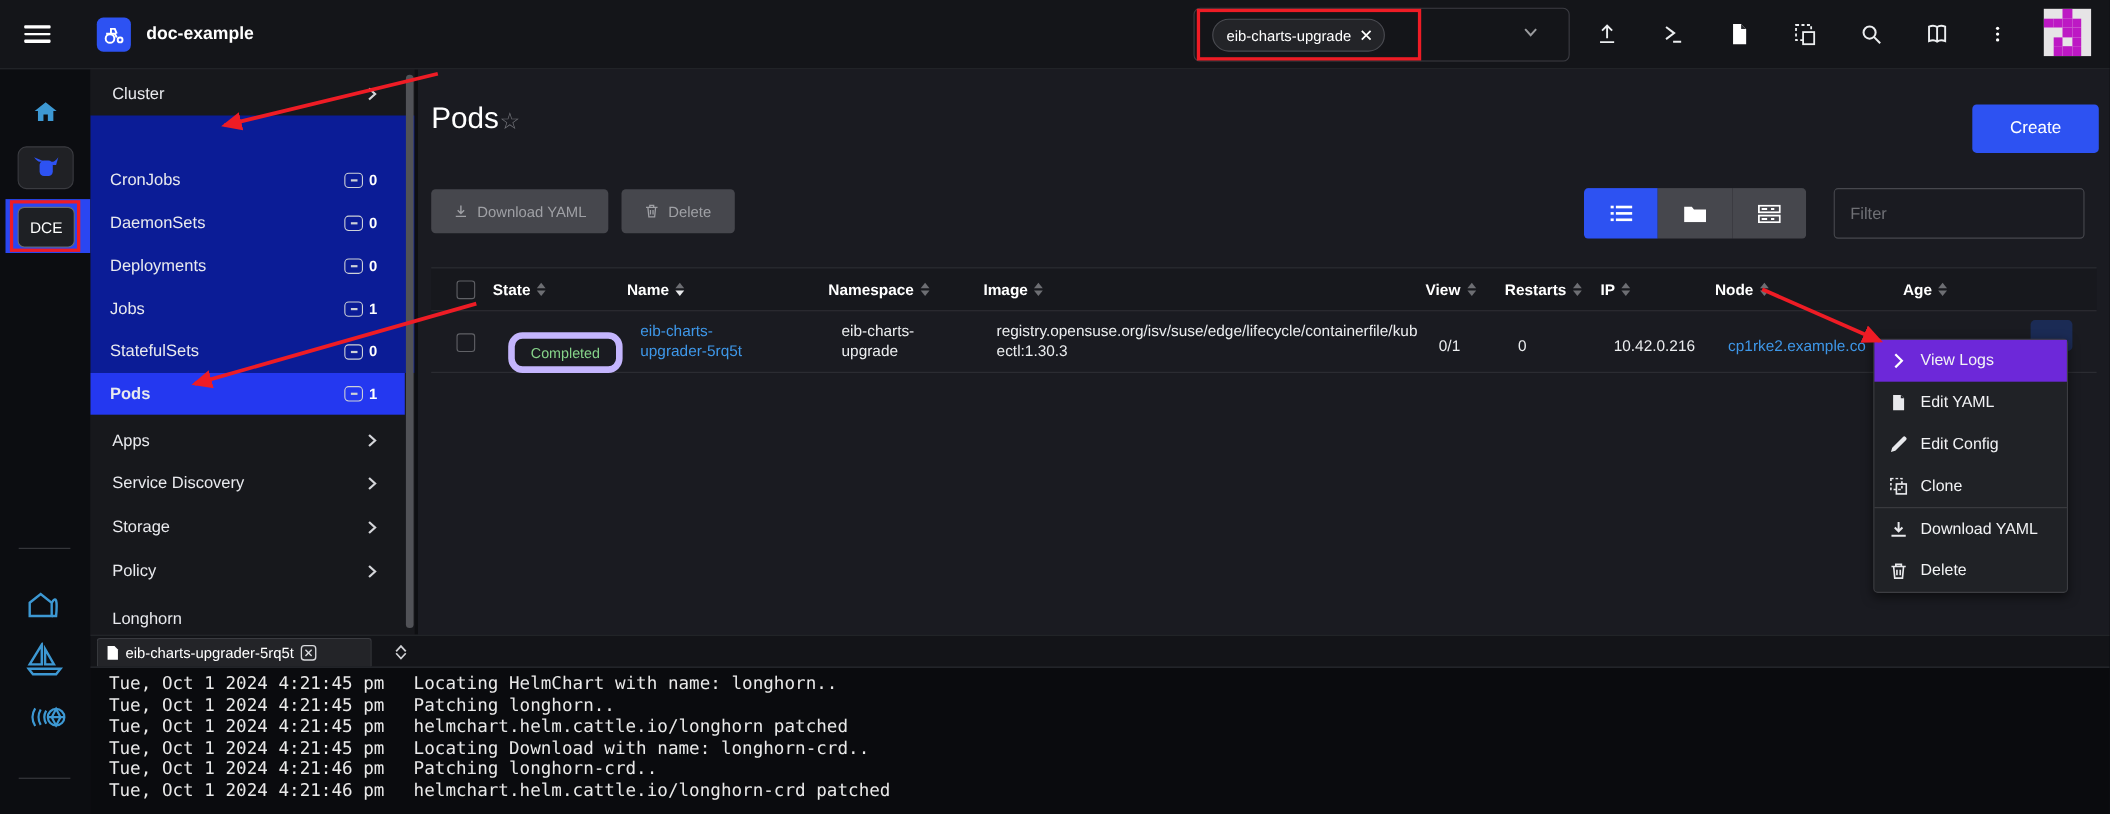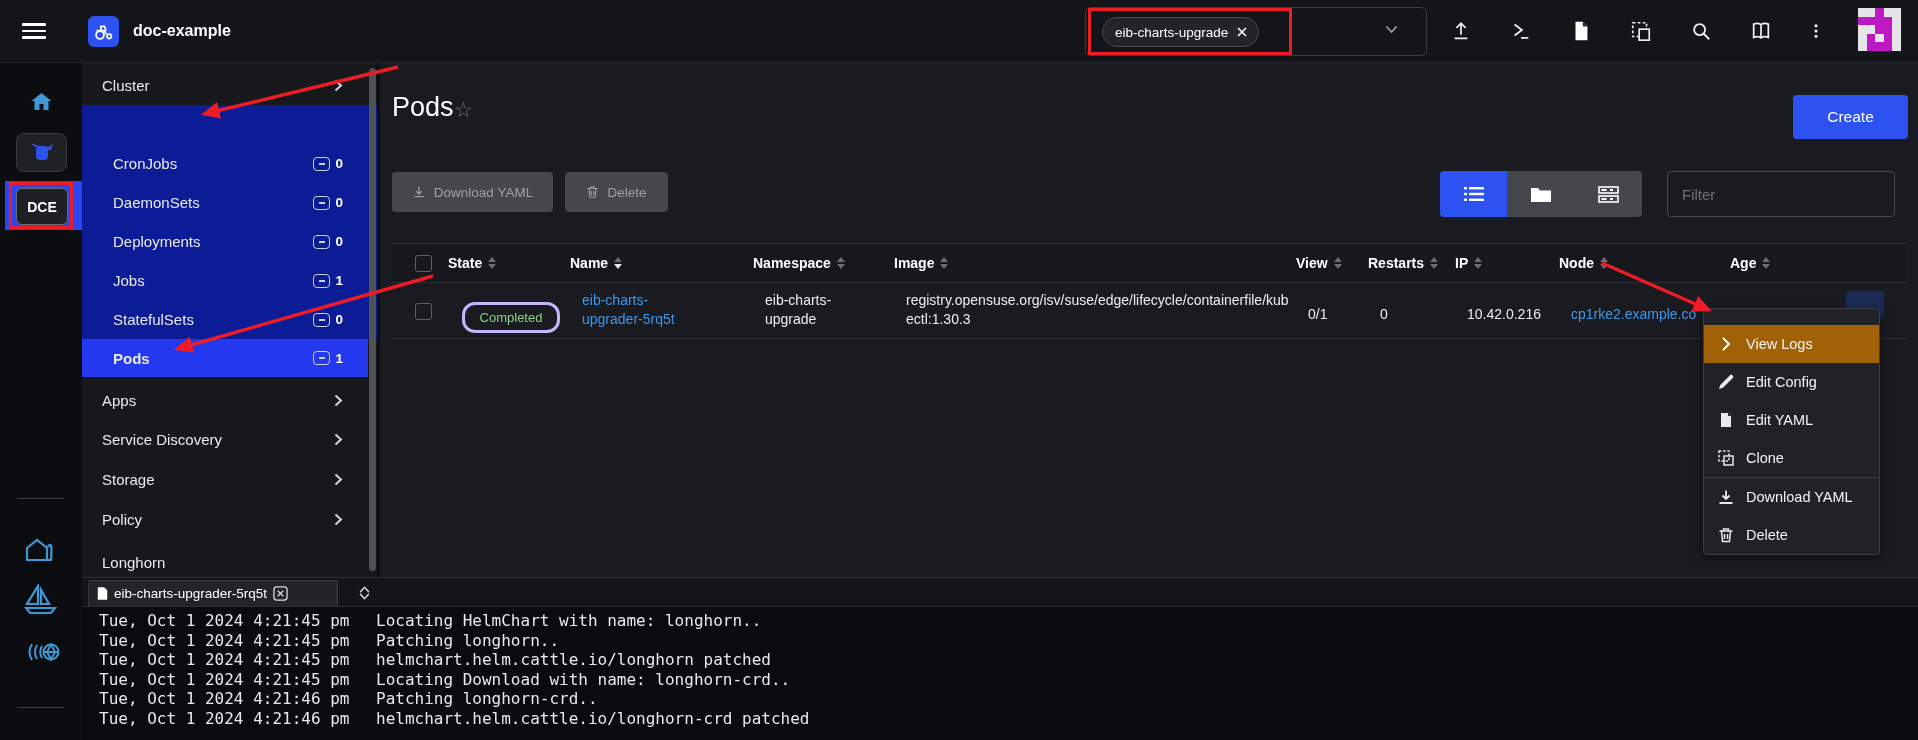--- a/index.html
+++ b/index.html
@@ -20,29 +20,29 @@
   .avatar .idg{display:grid;grid-template-columns:repeat(5,1fr);grid-template-rows:repeat(5,1fr);width:100%;height:100%;}
   .avatar .idg i{display:block;}
   .avatar .idg i.m{background:#bd18c4;}
   
   .rail{position:absolute;left:0;top:62px;width:82px;height:678px;background:#0c0d11;z-index:20;}
   .rail-home{position:absolute;left:29px;top:28px;color:#3d98d3;cursor:pointer;}
   .rail-cluster{position:absolute;left:16px;top:71px;width:49px;height:37px;background:#202125;border:1px solid #3a3b40;border-radius:8px;
                 display:flex;align-items:center;justify-content:center;cursor:pointer;}
   .rail-dce-strip{position:absolute;left:5px;top:119px;width:77px;height:49px;background:#2a46f2;}
   .rail-dce{position:absolute;left:11px;top:7px;width:50px;height:35px;background:#1e2024;border:1.5px solid #6a6d72;border-radius:6px;
-            display:flex;align-items:center;justify-content:center;font-weight:bold;font-size:14px;color:#fff;cursor:pointer;}
+            display:flex;align-items:center;justify-content:center;font-weight:normal;font-size:14px;color:#fff;cursor:pointer;}
   .rail-div{position:absolute;left:17px;width:47px;height:1px;background:#3a3b40;}
   .rail-ico{position:absolute;left:24px;color:#3d98d3;cursor:pointer;}
   
   .sidebar{position:absolute;left:82px;top:62px;width:295px;height:515px;background:#17181c;overflow:hidden;z-index:10;text-align:right;}
   .group-bg{position:absolute;left:0;top:43px;width:295px;height:234px;background:#0b1c96;}
   .srow{position:absolute;left:0;width:286px;height:39px;display:flex;align-items:center;cursor:pointer;font-size:15px;color:#e9eaee;}
   .srow .lbl{padding-left:20px;}
-  .srow.child .lbl{padding-left:31px;}
+  .srow.child .lbl{padding-left:18px;}
   .srow .right{position:absolute;right:25px;display:flex;align-items:center;gap:5px;}
   .srow.selected{background:#2438f0;font-weight:bold;}
   .cbadge{display:inline-flex;align-items:center;justify-content:center;width:15px;height:12px;border:1.5px solid #ced1d7;border-radius:4px;}
   .cbadge i{display:block;width:6px;height:2px;background:#ced1d7;}
   .ccount{font-size:13.5px;font-weight:bold;color:#fff;}
   .chev{color:#d4d5d9;}
   .sb-scroll{position:absolute;left:287px;top:6px;width:7px;height:503px;border-radius:4px;background:#515257;}
   .sb-gap{position:absolute;left:377px;top:62px;width:3px;height:515px;background:#0e0f12;z-index:10;}
   
   .main{position:absolute;left:380px;top:62px;width:1538px;height:515px;background:#1a1b21;}
@@ -63,30 +63,30 @@
   
   .thead{position:absolute;left:12px;top:181px;width:1514px;height:38px;background:#17181d;border-top:1px solid #2e2f35;border-bottom:1px solid #2e2f35;}
   .hcell{position:absolute;top:0;height:38px;display:flex;align-items:center;gap:6px;font-size:14px;font-weight:bold;color:#fff;cursor:pointer;}
   .sortc{display:inline-flex;flex-direction:column;gap:2px;}
   .sortc b{width:0;height:0;border-left:4px solid transparent;border-right:4px solid transparent;display:block;}
   .sortc b.up{border-bottom:5px solid #6d6e73;}
   .sortc b.dn{border-top:5px solid #6d6e73;}
   .sortc b.on{border-top-color:#e8e9ec;border-bottom-color:#e8e9ec;}
   .trow{position:absolute;left:12px;top:219px;width:1514px;height:57px;border-bottom:1px solid #2e2f35;font-size:14px;}
   .ckbox{position:absolute;width:15px;height:15px;border:1.5px solid #606166;border-radius:3px;background:transparent;cursor:pointer;}
-  .pill{position:absolute;left:70px;top:21px;width:92px;height:25px;border:3px solid #c4b5fd;border-radius:13px;
+  .pill{position:absolute;left:70px;top:21px;width:92px;height:25px;border:6px solid #c4b5fd;border-radius:13px;
         display:flex;align-items:center;justify-content:center;font-size:13px;color:#86d389;}
   .cell{position:absolute;line-height:19px;color:#eceef0;}
   .link{color:#3e97e8;cursor:pointer;text-decoration:none;}
   .rowkebab{position:absolute;left:1466px;top:229px;width:38px;height:28px;background:#1b2b55;border-radius:4px;z-index:5;}
   
   .ctxmenu{position:absolute;left:1703px;top:308px;width:175px;background:#202226;border:1px solid #3c3d42;border-radius:4px;
            box-shadow:0 3px 10px rgba(0,0,0,.55);z-index:40;padding:0;}
   .mitem{height:38px;display:flex;align-items:center;gap:12px;padding-left:14px;font-size:14.5px;color:#f2f3f5;cursor:pointer;}
-  .mitem.hl{background:#a16207;margin-top:16px;}
+  .mitem.hl{background:#6d28d9;}
   .mdiv{height:1px;background:#3c3d42;margin:0;}
   .mi{width:16px;height:16px;flex:0 0 16px;color:#e8e9ec;}
   
   .logpanel{position:absolute;left:82px;top:577px;width:1836px;height:163px;background:#0a0b0e;border-top:1px solid #2f3035;z-index:15;}
   .logtabs{position:absolute;left:0;top:0;width:100%;height:28px;border-bottom:1px solid #2c2d32;background:#131418;}
   .logtab{position:absolute;left:6px;top:2px;width:250px;height:26px;background:#232428;border:1px solid #3a3b40;border-bottom:none;
           border-radius:3px 3px 0 0;display:flex;align-items:center;gap:6px;padding:0 8px;box-sizing:border-box;
           font-size:13.5px;color:#fff;cursor:pointer;}
   .logud{position:absolute;left:270px;top:3px;width:24px;height:23px;display:flex;flex-direction:column;align-items:center;justify-content:center;color:#cfd0d4;cursor:pointer;}
   .loglines{position:absolute;left:0;top:33px;width:100%;font-family:"DejaVu Sans Mono",monospace;font-size:16px;line-height:19.5px;color:#e9e9e9;white-space:nowrap;}
@@ -452,30 +452,30 @@
 
   <div class="ctxmenu">
     <div class="mitem hl">
       <svg class="mi" viewBox="0 0 16 16" fill="none" stroke="#fff" stroke-width="2">
           <path d="M5 2 L11 8 L5 14"></path>
         </svg>
       <span>View Logs</span>
     </div>
     <div class="mitem">
       <svg class="mi" viewBox="0 0 16 16" fill="#e8e9ec">
-          <path d="M1 15 L2.2 11 L12 1.2 a1.6 1.6 0 0 1 2.3 0 l.5.5 a1.6 1.6 0 0 1 0 2.3 L5 13.8 z"></path>
-        </svg>
-      <span>Edit Config</span>
+          <path d="M3 1 h7 l3 3 v11 h-10 z"></path>
+          <path d="M10 1 v3 h3 z" fill="#202226"></path>
+        </svg>
+      <span>Edit YAML</span>
     </div>
     <div class="mitem">
       <svg class="mi" viewBox="0 0 16 16" fill="#e8e9ec">
-          <path d="M3 1 h7 l3 3 v11 h-10 z"></path>
-          <path d="M10 1 v3 h3 z" fill="#202226"></path>
-        </svg>
-      <span>Edit YAML</span>
+          <path d="M1 15 L2.2 11 L12 1.2 a1.6 1.6 0 0 1 2.3 0 l.5.5 a1.6 1.6 0 0 1 0 2.3 L5 13.8 z"></path>
+        </svg>
+      <span>Edit Config</span>
     </div>
     <div class="mitem">
       <svg class="mi" viewBox="0 0 16 16" fill="none" stroke="#e8e9ec" stroke-width="1.5">
           <rect x="1" y="1" width="10" height="10" stroke-dasharray="2.4 1.8"></rect>
           <rect x="6" y="6" width="9" height="9"></rect>
         </svg>
       <span>Clone</span>
     </div>
     <div class="mdiv"></div>
     <div class="mitem">

